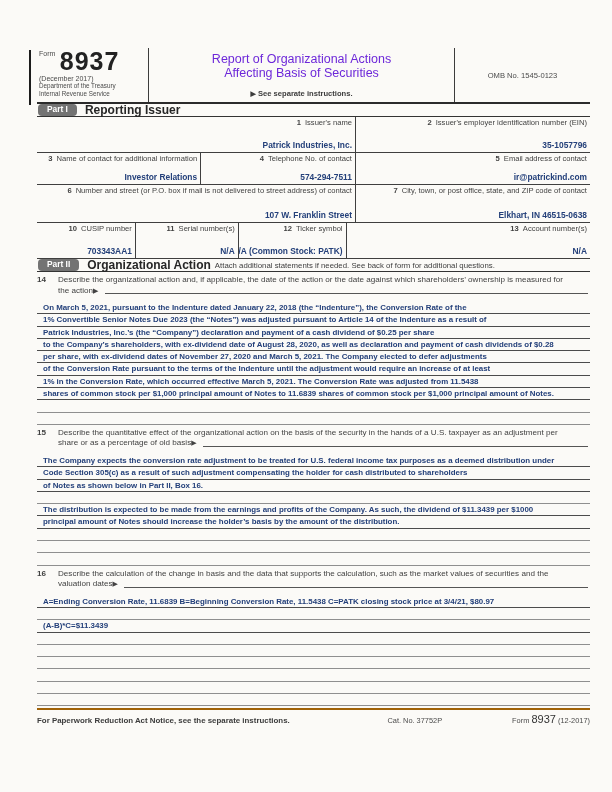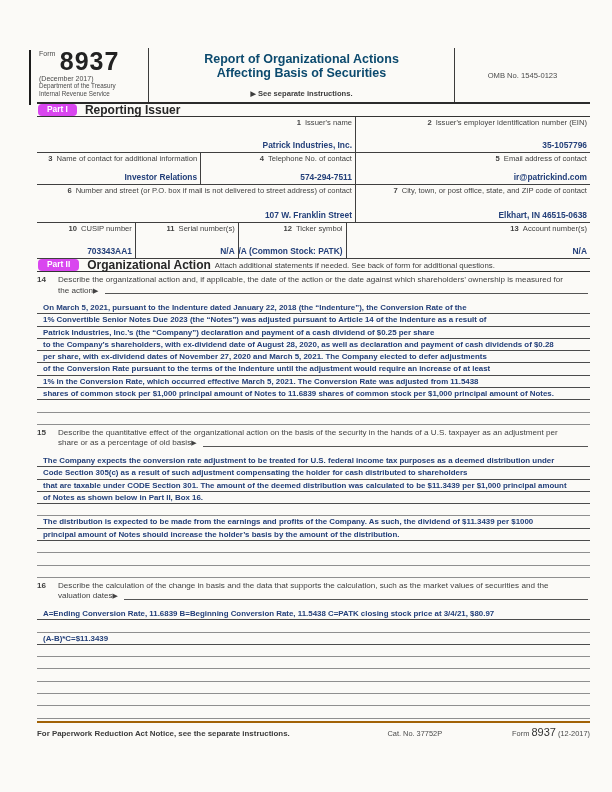--- a/index.html
+++ b/index.html
@@ -14,28 +14,28 @@
   .scan-mark { position:absolute; left:29px; top:50px; width:2px; height:55px; background:#1c1c1c; }
 
   
   .hdr { display:flex; border-bottom:2px solid #2b2b2b; height:56px; }
   .hdr-left { width:112px; border-right:1px solid #3c3c3c; padding:2px 4px 1px 2px; }
   .form-word { font-size:7px; color:#4a4a4a; vertical-align:top; }
   .form-num { font-size:25px; font-weight:bold; color:#222; letter-spacing:1px; line-height:22px; }
   .rev { font-size:7px; color:#4a4a4a; margin-top:1px; }
   .agency { font-size:6.3px; color:#4a4a4a; line-height:7.5px; }
   .hdr-mid { flex:1; border-right:1px solid #3c3c3c; display:flex; flex-direction:column; justify-content:space-between; padding:4px 6px 3px 6px; }
-  .title { text-align:center; font-weight:bold; font-size:12.5px; line-height:14px; color:#0c4a6e; }
+  .title { text-align:center; font-weight:normal; font-size:12.5px; line-height:14px; color:#6d28d9; }
   .see-note { text-align:center; font-weight:bold; font-size:7.6px; color:#3c3c3c; padding-bottom:1px; }
   .hdr-right { width:135px; display:flex; align-items:center; justify-content:center; }
   .omb { font-size:7.6px; color:#4a4a4a; }
 
   
   .part-bar { display:flex; align-items:center; height:13px; border-bottom:1px solid #333; padding-left:1px; }
-  .part-tab { background:#d946ef; color:#fff; font-weight:bold; font-size:8.4px; padding:1px 9px 2px 9px; border-radius:4px; margin-right:8px; line-height:9px; }
+  .part-tab { background:#737373; color:#fff; font-weight:bold; font-size:8.4px; padding:1px 9px 2px 9px; border-radius:4px; margin-right:8px; line-height:9px; }
   .part-title { font-weight:bold; font-size:12px; color:#262626; }
   .part-note { font-size:7.8px; font-weight:normal; color:#3d3d3d; margin-left:4px; }
 
   
   .p1-row { display:flex; border-bottom:1px solid #3f3f3f; }
   .cell { display:flex; flex-direction:column; justify-content:space-between; padding:2px 3px 2px 4px; overflow:hidden;align-items:flex-end; }
   .cell + .cell { border-left:1px solid #3f3f3f; }
   .lbl { font-size:7.6px; color:#424242; line-height:8.6px; white-space:normal; }
   .lbl .num { font-weight:bold; margin-right:4px; }
   .val { font-weight:bold; font-size:8.4px; color:#24407a; white-space:nowrap;margin-left:7px; }
@@ -200,21 +200,20 @@
     </div>
     <div class="q-row">
       <span class="q-indent"></span>
       <span class="q-text">share or as a percentage of old basis</span>
       <span class="q-text ptr">▶</span>
       <span class="q-fill"></span>
     </div>
     <div class="rules">
         <div class="rule-line">The Company expects the conversion rate adjustment to be treated for U.S. federal income tax purposes as a deemed distribution under</div>
         <div class="rule-line">Code Section 305(c) as a result of such adjustment compensating the holder for cash distributed to shareholders</div>
-        <div class="rule-line">that are taxable under CODE Section 301. The amount of the deemed distribution was calculated to be $11.3439 per $1,000 principal amount</div>
         <div class="rule-line">of Notes as shown below in Part II, Box 16.</div>
         <div class="rule-line blank"></div>
         <div class="rule-line">The distribution is expected to be made from the earnings and profits of the Company. As such, the dividend of $11.3439 per $1000</div>
         <div class="rule-line">principal amount of Notes should increase the holder’s basis by the amount of the distribution.</div>
         <div class="rule-line blank"></div>
         <div class="rule-line blank"></div>
         <div class="rule-line blank"></div>
       </div>
   </div>
 

